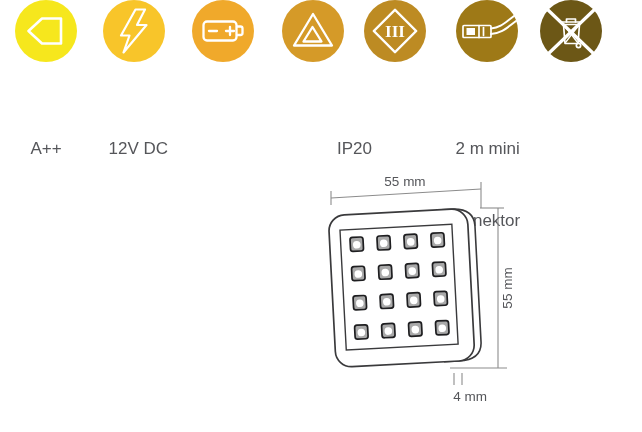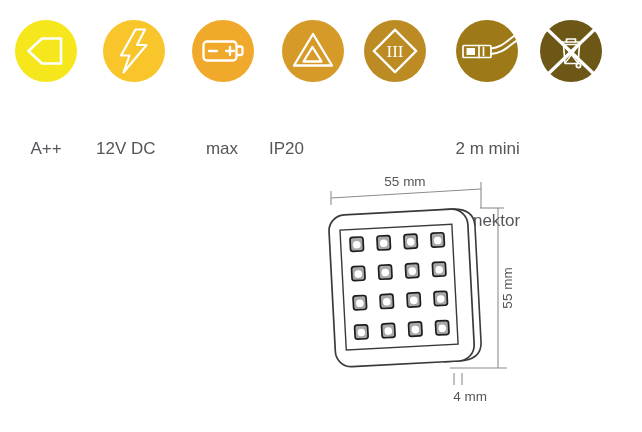--- a/index.html
+++ b/index.html
@@ -1,26 +1,26 @@
 <!DOCTYPE html>
 <html><head>
 <meta charset="utf-8">
 <style>
   html,body{margin:0;padding:0;background:#fff;}
   #stage{position:relative;width:642px;height:432px;background:#fff;overflow:hidden;
          font-family:"Liberation Sans",sans-serif;}
-  .badge{position:absolute;top:20px;width:62px;height:62px;}
+  .badge{position:absolute;top:0;width:62px;height:62px;font-weight:bold;}
   .badge svg{display:block;overflow:visible;}
   .b0{left:15px}.b1{left:103px}.b2{left:192px}.b3{left:282px}
   .b4{left:364px}.b5{left:456px}.b6{left:540px}
   .lbl{position:absolute;top:89px;font-size:17px;line-height:24px;color:#55565A;white-space:pre;}
   .lbl0{left:0;width:92px;text-align:center;}
-  .lbl1{left:96px;width:92px;text-align:left;}
+  .lbl1{left:76px;width:92px;text-align:right;}
   .lbl2{left:176px;width:92px;text-align:center;}
-  .lbl3{left:269px;width:92px;text-align:left;}
+  .lbl3{left:280px;width:92px;text-align:right;}
   .lbl5{left:455px;text-align:center;}
   .diagram{position:absolute;left:310px;top:166px;width:220px;height:250px;}
   .dim{stroke:#8C8C8C;stroke-width:1.1;fill:none;}
   .dimtext{fill:#55565A;font-size:13.5px;font-family:"Liberation Sans",sans-serif;}
   .panel{stroke:#3A3A3C;fill:#fff;}
   .icon-stroke{stroke:#fff;fill:none;stroke-linejoin:round;stroke-linecap:round;}
 </style>
 </head>
 <body>
 
@@ -102,21 +102,20 @@
     </svg>
   </div>
 
   <div class="lbl lbl0">
     <div>A++</div>
   </div>
   <div class="lbl lbl1">
     <div>12V DC</div>
   </div>
   <div class="lbl lbl2">
-    <div>max</div>
   </div>
   <div class="lbl lbl3">
     <div>IP20</div>
   </div>
   <div class="lbl lbl5">
     <div>2 m mini</div>
     <div>konektor</div>
   </div>
 
   <svg class="diagram" viewBox="0 0 220 250">

